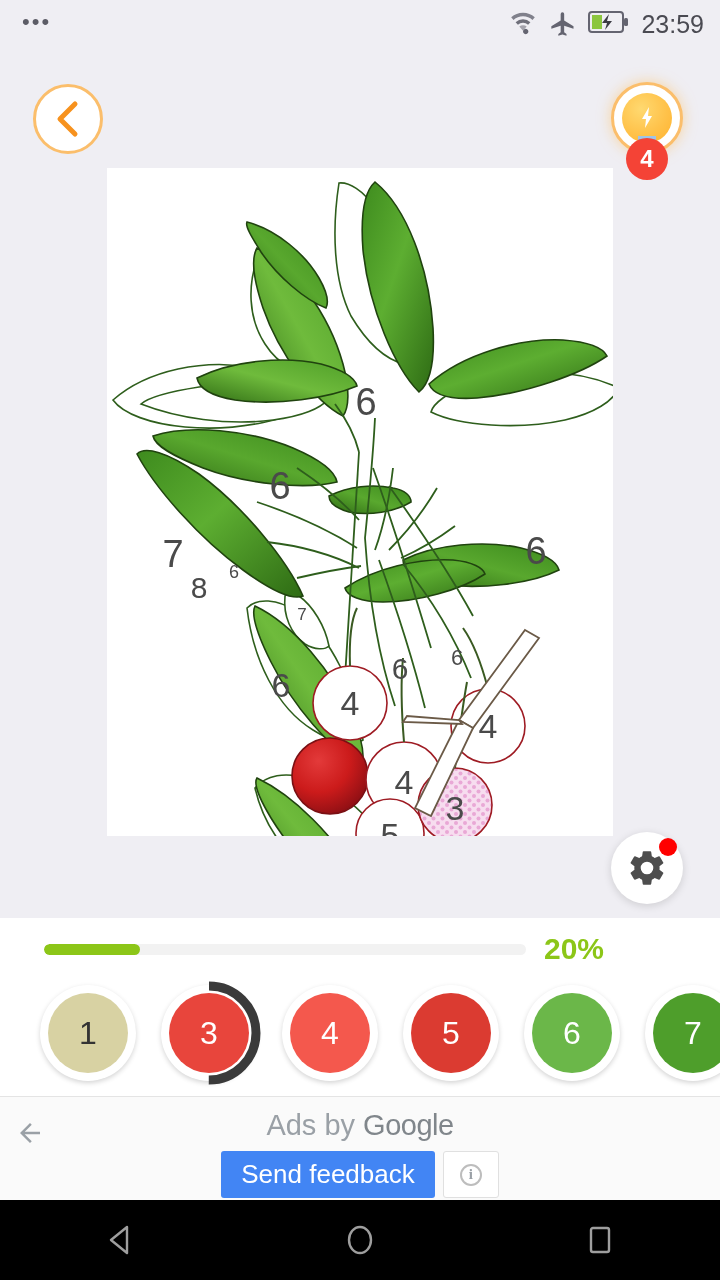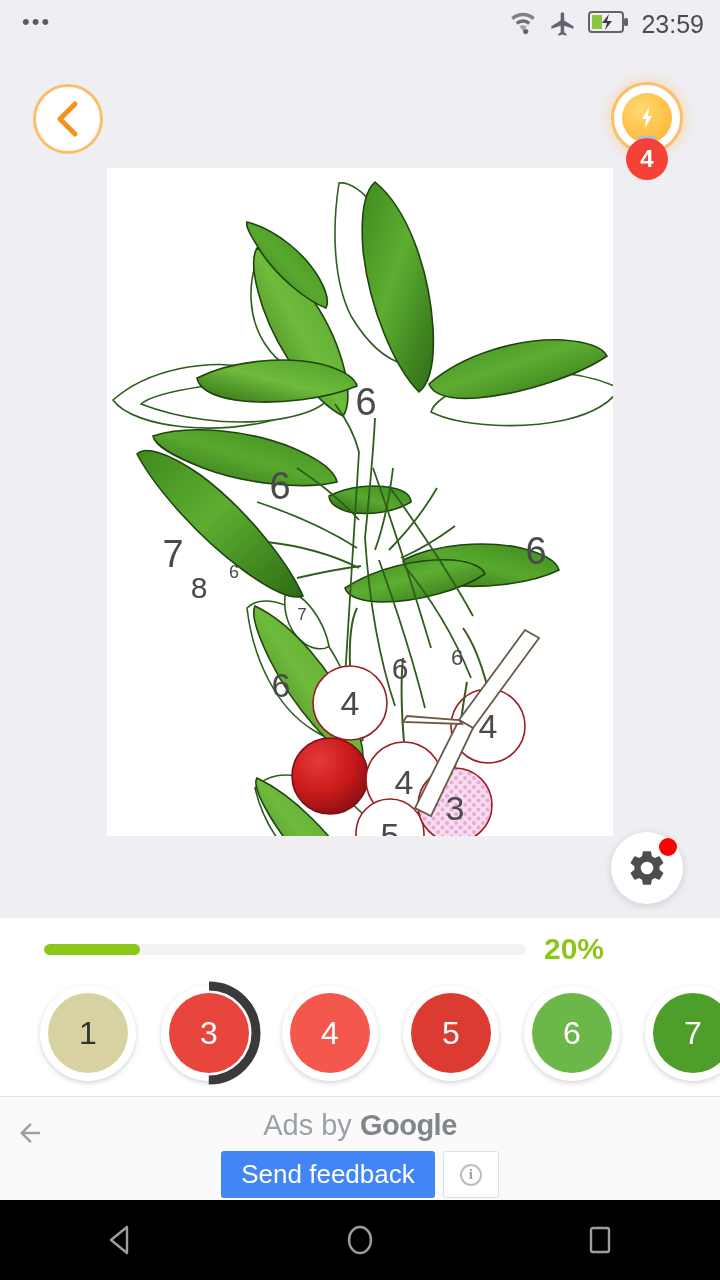--- a/index.html
+++ b/index.html
@@ -125,21 +125,21 @@
     background: #FAFAFA; border-top: 1px solid #E4E4E4;
   }
   .ad-back {
     position: absolute; left: 10px; top: 16px; width: 40px; height: 40px;
     display: flex; align-items: center; justify-content: center;
   }
   .ad-title {
     position: absolute; left: 0; top: 12px; width: 720px;
     text-align: center; color: #9AA0A6; font-size: 29px;
   }
-  .ad-title .g { color: #80868B; font-weight: bold; letter-spacing: -.5px; }
+  .ad-title .g { color: #80868B; font-weight: normal; letter-spacing: -.5px; }
   .ad-buttons {
     position: absolute; left: 0; top: 54px; width: 720px;
     display: flex; justify-content: center; align-items: stretch; gap: 8px;
   }
   .btn-feedback {
     background: #4285F4; color: #ffffff; font-size: 26px;
     padding: 8px 20px; border-radius: 3px;
     display: flex; align-items: center; text-align: center;
   }
   .btn-why {

